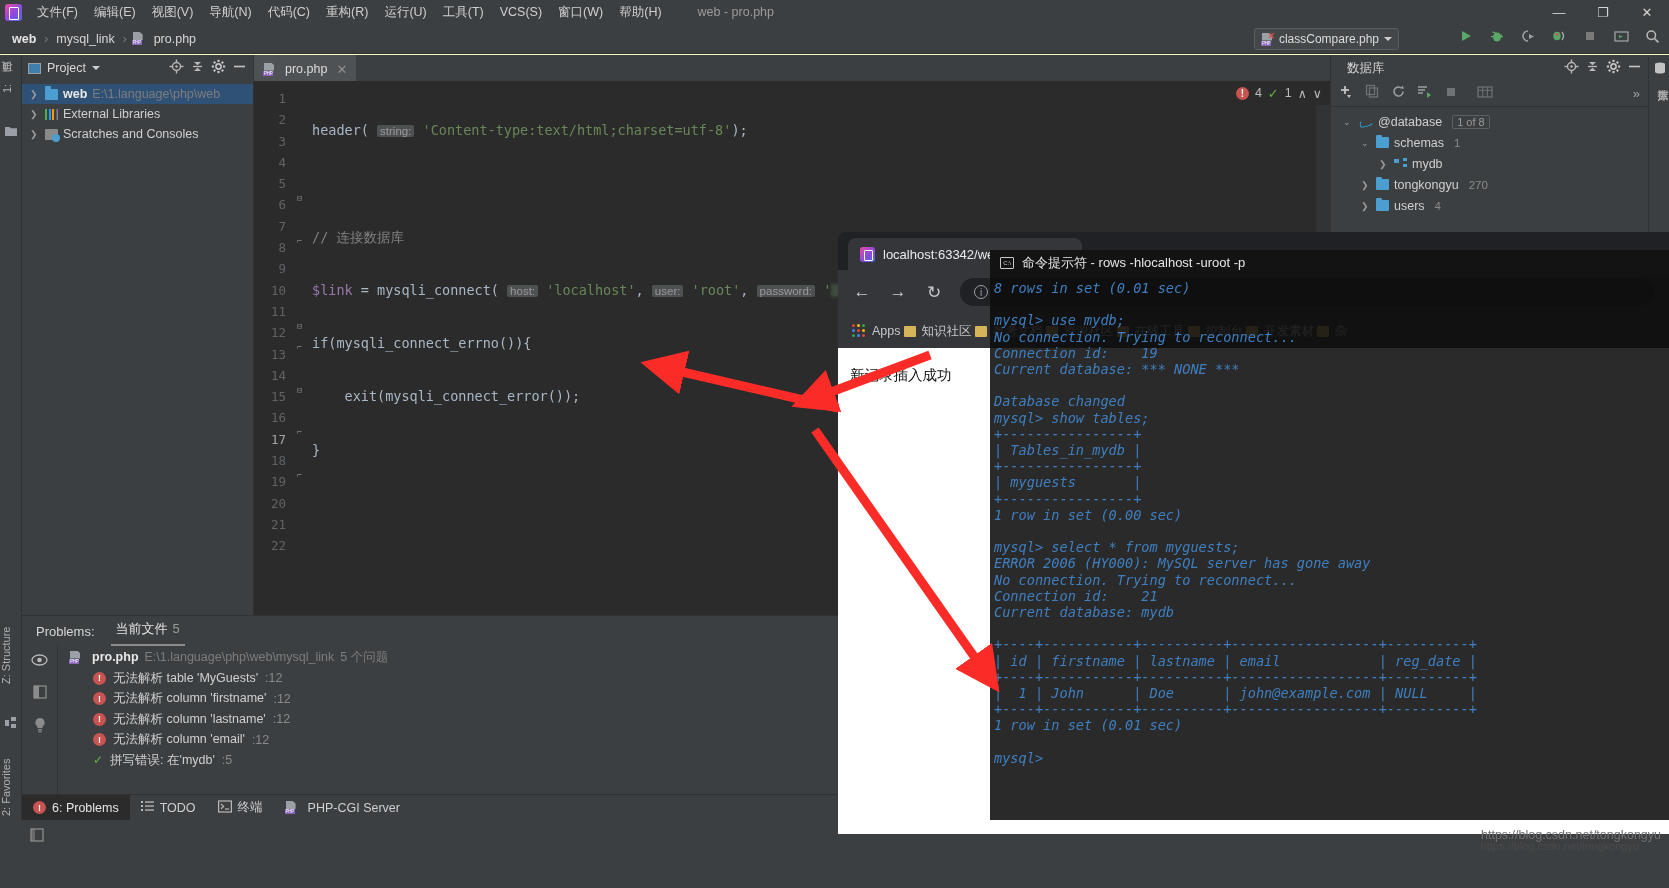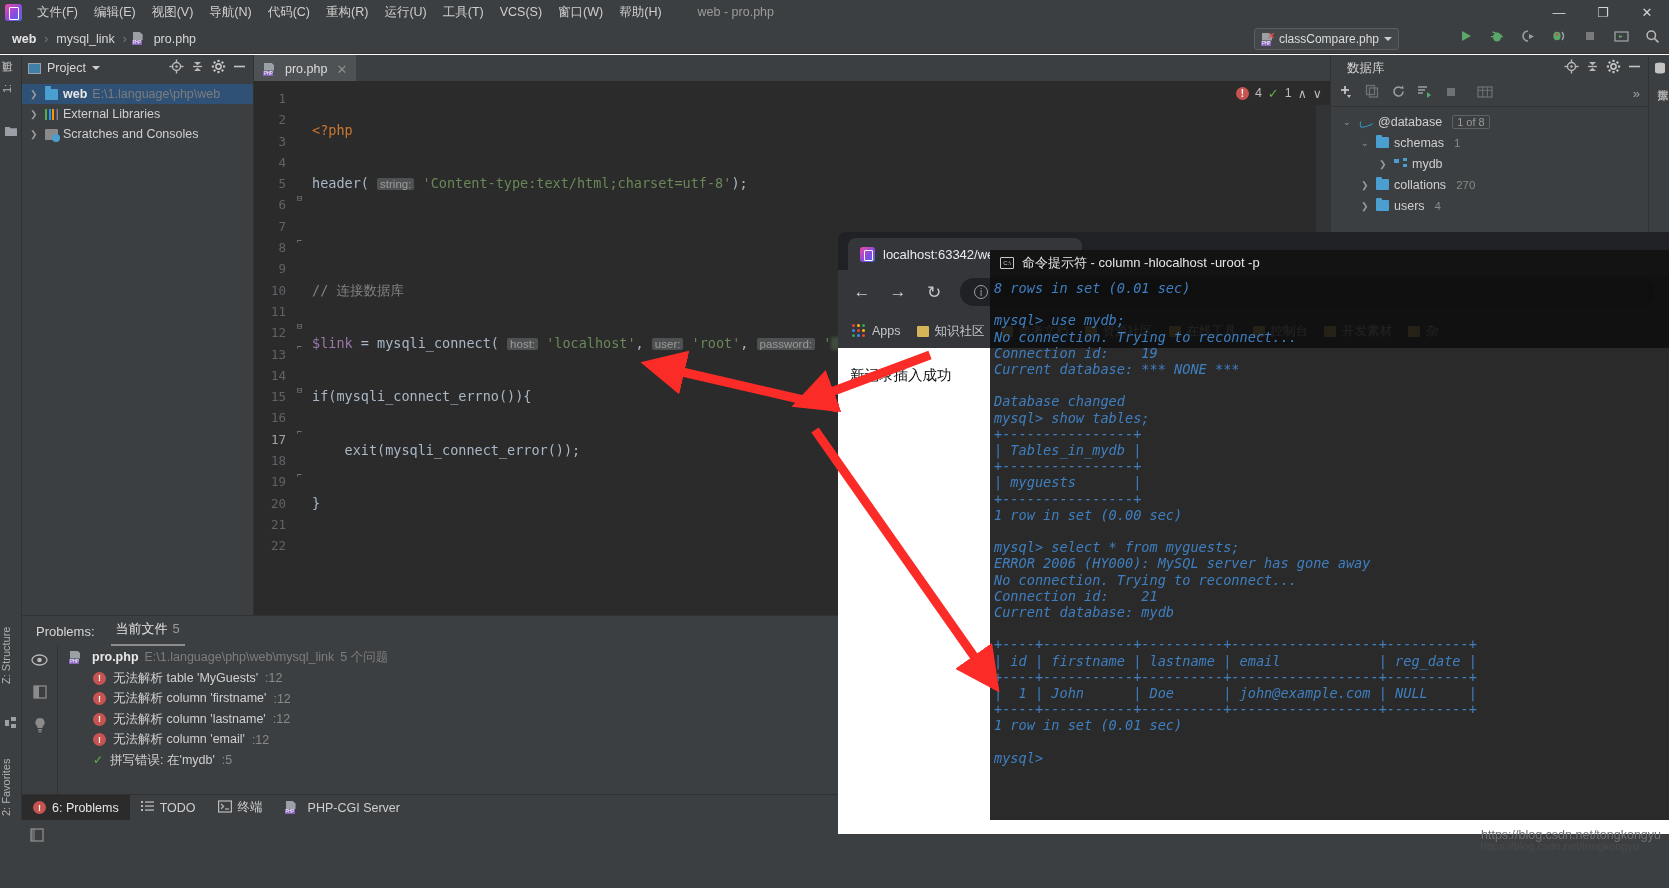--- a/index.html
+++ b/index.html
@@ -1,18 +1,18 @@
 <!DOCTYPE html>
 <html><head>
 <meta charset="utf-8">
 <style>
   * { box-sizing: border-box; margin:0; padding:0; }
   html,body { width:1669px; height:888px; overflow:hidden; background:#3c3f41;
     font-family:"Liberation Sans", sans-serif; }
-  .root { position:relative; width:1669px; height:888px; background:#ffffff; color:#bbbbbb; }
+  .root { position:relative; width:1669px; height:888px; background:#fef9c3; color:#bbbbbb; }
 
   
   .menubar { position:absolute; left:0; top:0; width:1669px; height:24px;
     background:#3c3f41; display:flex; align-items:center; font-size:12.5px; color:#cfcfcf; }
   .ps-logo { width:17px; height:17px; margin:0 7px 0 5px; border-radius:3px;
     background:linear-gradient(135deg,#f04aa4 0%,#8a4ae0 55%,#4a6ce0 100%);
     position:relative; flex:none; }
   .ps-logo:after { content:""; position:absolute; left:4px; top:3px; width:8px; height:11px;
     border:1.6px solid #fff; border-radius:1px; }
   .menubar .mi { padding:3px 8px; white-space:nowrap; }
@@ -180,21 +180,21 @@
   .bw-tab .tx { overflow:hidden; text-overflow:ellipsis; white-space:nowrap; }
   .bw-plus { color:#c9ccd1; font-size:19px; margin-left:10px; padding-bottom:4px; }
   .bw-nav { height:44px; background:#35363a; display:flex; align-items:center; gap:16px;
     padding:0 14px; }
   .navico { color:#c8cacd; font-size:17px; width:20px; text-align:center; }
   .omni { flex:1; height:28px; background:#202124; border-radius:14px; display:flex;
     align-items:center; gap:9px; padding:0 14px; font-size:13px; color:#c6c8cb;
     overflow:hidden; white-space:nowrap; }
   .omni .info { border:1.2px solid #9aa0a6; border-radius:50%; width:14px; height:14px;
     font-size:10px; display:flex; align-items:center; justify-content:center; flex:none; color:#9aa0a6;}
-  .bw-bm { height:34px; background:#35363a; display:flex; align-items:center; gap:16px;
+  .bw-bm { height:34px; background:#35363a; display:flex; align-items:center; gap:3px;
     padding:0 14px; font-size:12.5px; color:#c4c7ca; }
   .bmk { display:flex; align-items:center; gap:6px; white-space:nowrap; }
   .bmsq { width:12px;height:11px;background:#d5b45a;border-radius:1px; flex:none;}
   .appsgrid { width:14px;height:14px; display:grid; grid-template-columns:repeat(3,3px);
     grid-template-rows:repeat(3,3px); gap:2px; flex:none;}
   .appsgrid i { display:block;width:3px;height:3px;border-radius:50%; }
   .bw-page { background:#fff; height:100%; padding:18px 0 0 12px; }
   .pgtext { font-size:14.5px; color:#111; font-family:"Liberation Sans", sans-serif; }
 
   
@@ -422,21 +422,20 @@
       <div class="folds">
         <span class="fold" style="top:113px;">⊟</span>
         <span class="fold" style="top:156px;">⌐</span>
         <span class="fold" style="top:241px;">⊟</span>
         <span class="fold" style="top:262px;">⌐</span>
         <span class="fold" style="top:305px;">⊟</span>
         <span class="fold" style="top:347px;">⌐</span>
         <span class="fold" style="top:390px;">⌐</span>
       </div>
       <div class="code">
-        <div class="ln"><span class="kw">&lt;?php</span></div>
         <div class="ln"><span class="plain">header(</span> <span class="hint">string:</span> <span class="str">'Content-type:text/html;charset=utf-8'</span><span class="plain">);</span></div>
         <div class="ln"></div>
         <div class="ln"><span class="com">// 连接数据库</span></div>
         <div class="ln"><span class="var">$link</span><span class="plain"> = </span><span class="plain">mysqli_connect(</span> <span class="hint">host:</span> <span class="str">'localhost'</span><span class="plain">, </span><span class="hint">user:</span> <span class="str">'root'</span><span class="plain">, </span><span class="hint">password:</span> <span class="str">'</span><span class="redact"></span><span class="str">'</span><span class="plain">, </span><span class="hint">database:</span> <span class="str" style="text-decoration:underline wavy #6a8759;">'mydb'</span><span class="plain">);</span></div>
         <div class="ln"><span class="plain">if(mysqli_connect_errno()){</span></div>
         <div class="ln">    <span class="plain">exit(mysqli_connect_error());</span></div>
         <div class="ln"><span class="plain">}</span></div>
         <div class="ln"></div>
         
         
@@ -550,21 +549,21 @@
         <span class="cnt">1</span>
       </div>
       <div class="dbrow" style="padding-left:48px">
         <span class="arw">❯</span>
         <span class="schico"></span>
         <span>mydb</span>
       </div>
       <div class="dbrow" style="padding-left:30px">
         <span class="arw">❯</span>
         <span class="fld"></span>
-        <span>collations</span>
+        <span>tongkongyu</span>
         <span class="cnt">270</span>
       </div>
       <div class="dbrow" style="padding-left:30px">
         <span class="arw">❯</span>
         <span class="fld"></span>
         <span>users</span>
         <span class="cnt">4</span>
       </div>
     </div>
   </div>
@@ -743,21 +742,21 @@
         </span>
     </div>
     <div class="bw-page">
       <div class="pgtext">新记录插入成功</div>
     </div>
   </div>
 
   <div class="cmd">
     <div class="cmd-title">
       <span class="cmd-ico">C:\</span>
-      <span>命令提示符 - column  -hlocalhost -uroot -p</span>
+      <span>命令提示符 - rows  -hlocalhost -uroot -p</span>
     </div>
     <div class="cmd-body">8 rows in set (0.01 sec)
 
 mysql&gt; use mydb;
 No connection. Trying to reconnect...
 Connection id:    19
 Current database: *** NONE ***
 
 Database changed
 mysql&gt; show tables;

